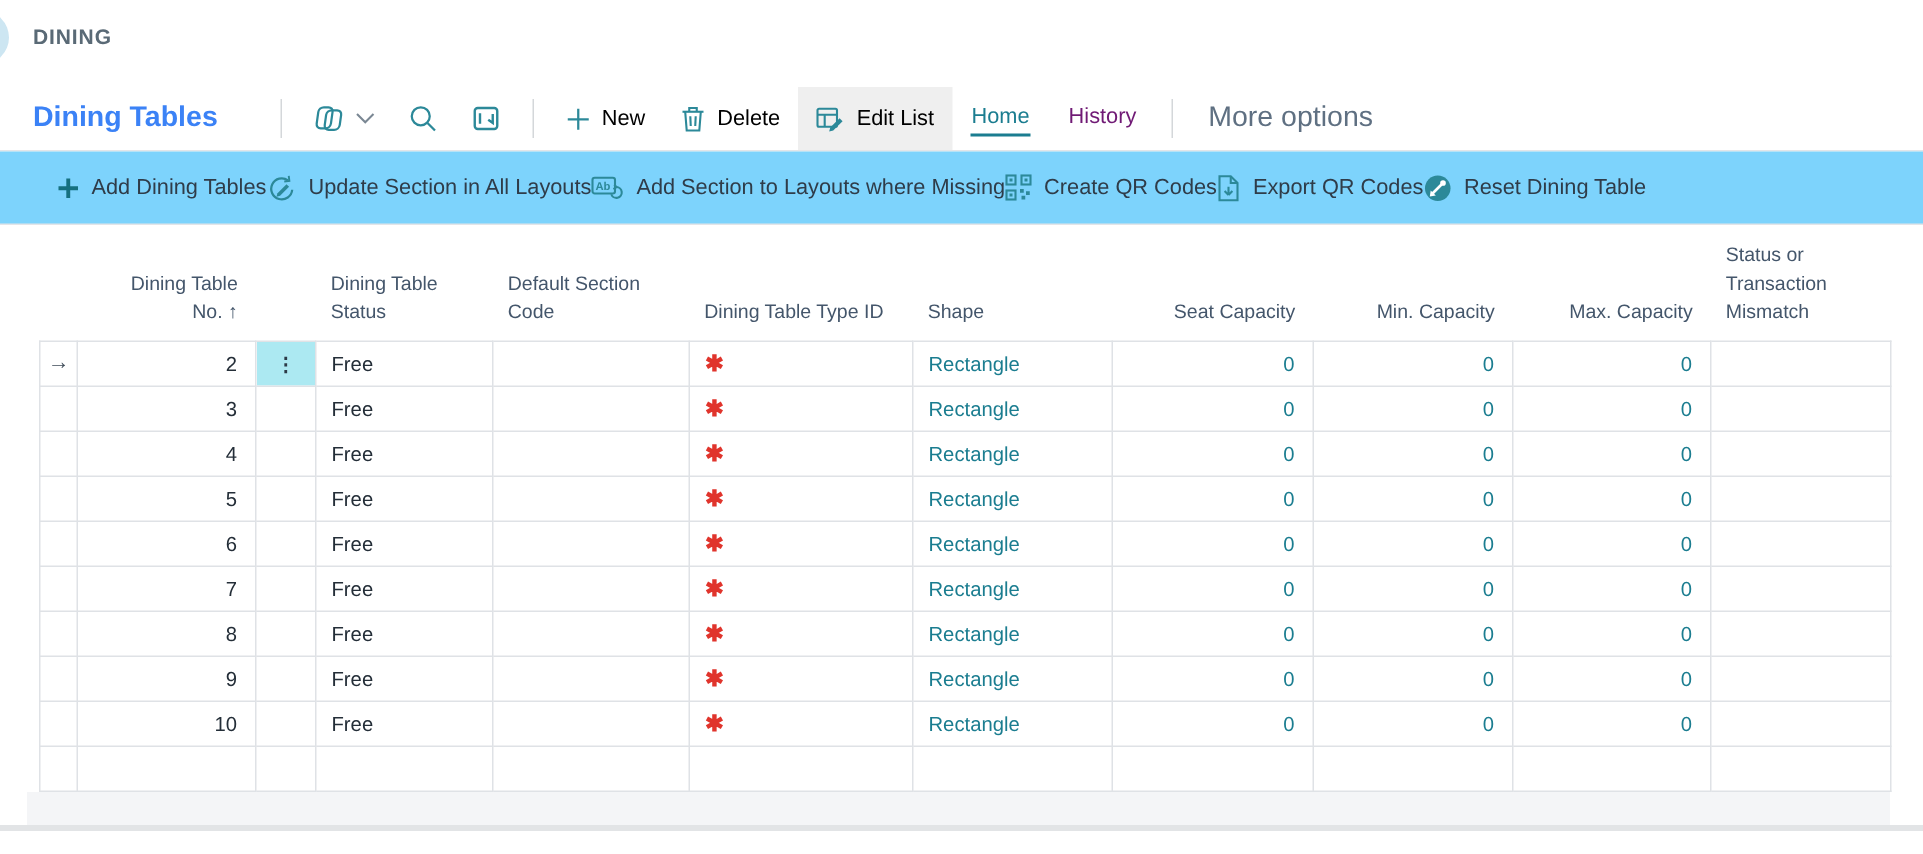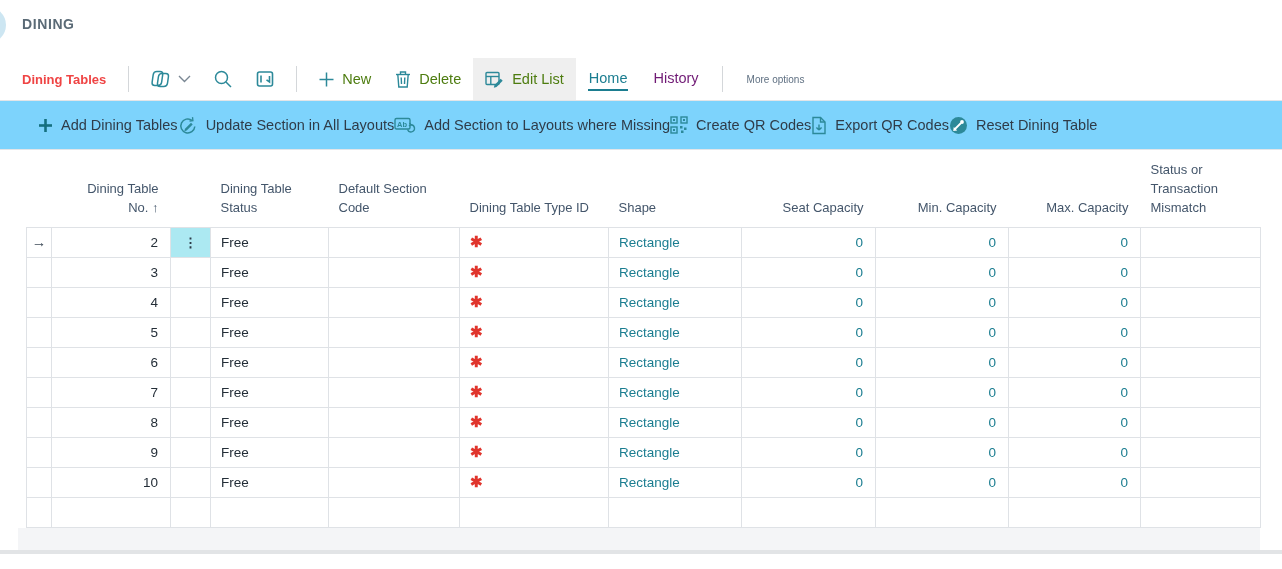--- a/index.html
+++ b/index.html
@@ -22,30 +22,30 @@
   
   .topbar{position:relative;height:58px;background:#fff;font-weight:bold;}
   .corner-circle{position:absolute;left:-30px;top:7px;width:36px;height:36px;border-radius:50%;
     background:#cde6f2;cursor:pointer;}
   .breadcrumb{position:absolute;left:22px;top:16px;font-size:14px;color:#5a6a76;
     letter-spacing:.6px;cursor:pointer;}
 
   
   .commandbar{display:flex;align-items:stretch;height:43px;padding-left:22px;
     border-bottom:1px solid #e3e5e8;background:#fff;white-space:nowrap;}
-  .page-title{display:flex;align-items:center;font-size:13px;font-weight:bold;color:#ef4444;margin-right:12px;}
+  .page-title{display:flex;align-items:center;font-size:19px;font-weight:bold;color:#3b82f6;margin-right:32px;}
   .vdiv{width:1px;background:#d4d7da;align-self:center;height:26px;margin:0 10px;}
   .cb-icon-btn{display:flex;align-items:center;gap:4px;background:none;border:none;padding:0 11px;cursor:pointer;}
-  .cb-item{display:flex;align-items:center;gap:8px;font-size:14.5px;color:#4d7c0f;
+  .cb-item{display:flex;align-items:center;gap:8px;font-size:14.5px;color:#000000;
     background:none;border:none;padding:0 12px;cursor:pointer;font-family:inherit;}
   .cb-item.active-btn{background:var(--edit-list-bg);}
   .tab{display:flex;align-items:center;background:none;border:none;padding:0 12px;cursor:pointer;font-family:Liberation Sans, sans-serif;}
   .tab .tab-label{font-size:14.5px;color:#701a75;border-bottom:2px solid transparent;padding:2px 1px 3px;}
   .tab.active .tab-label{color:var(--accent-teal);border-bottom-color:var(--accent-teal);}
-  .more-options{font-size:10px;color:var(--muted-text);background:none;border:none;
+  .more-options{font-size:19px;color:var(--muted-text);background:none;border:none;
     padding:0 14px;cursor:pointer;font-family:inherit;}
 
   
   .actionbar{display:flex;align-items:center;height:49px;padding-left:38px;
     border-bottom:1px solid #e3e5e8;background:#7dd3fc;white-space:nowrap;overflow:hidden;}
   .action{display:flex;align-items:center;gap:8px;background:none;border:none;cursor:pointer;
     font-size:14.5px;color:#2f3c49;font-family:inherit;flex:0 0 auto;}
   .action .icon{display:flex;align-items:center;}
 
   

